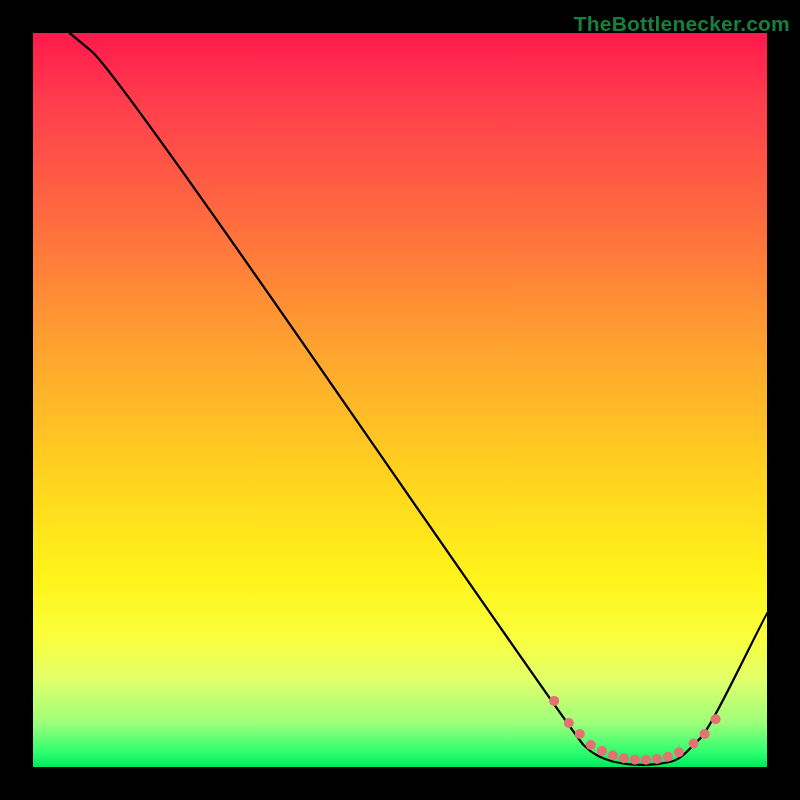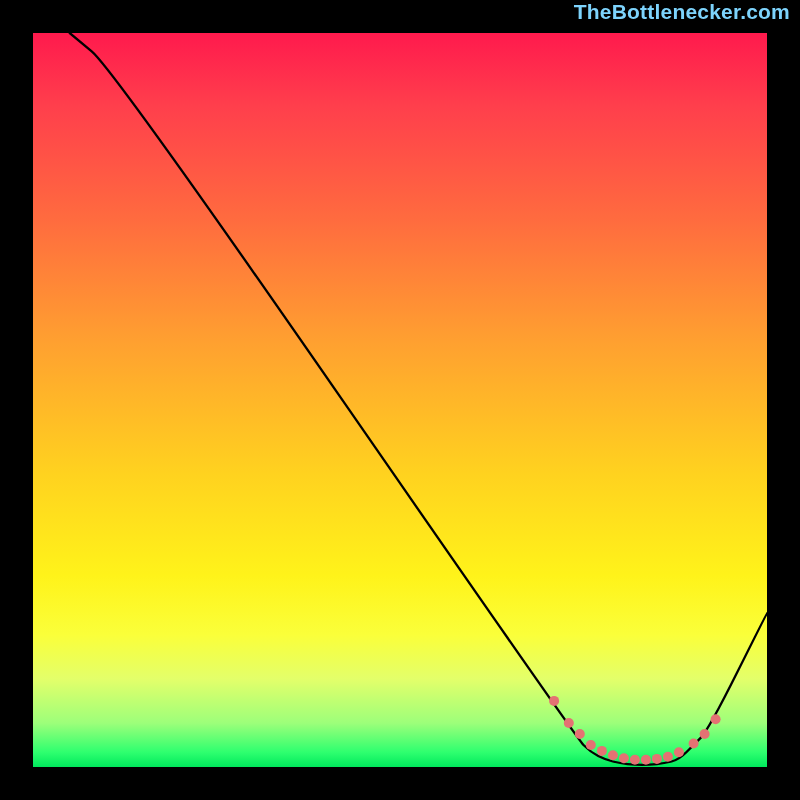--- a/index.html
+++ b/index.html
@@ -12,23 +12,23 @@
     font-family: Arial, Helvetica, sans-serif;
   }
   .frame {
     position: relative;
     width: 800px;
     height: 800px;
     background: #000;
   }
   .watermark {
     position: absolute;
-    top: 0;
+    top: 12px;
     right: 10px;
-    color: #7dd3fc;
+    color: #15803d;
     font-size: 21px;
     font-weight: 600;
     letter-spacing: 0.2px;
     z-index: 30;
   }
   .plot-area {
     position: absolute;
     left: 33px;
     top: 33px;
     width: 734px;

